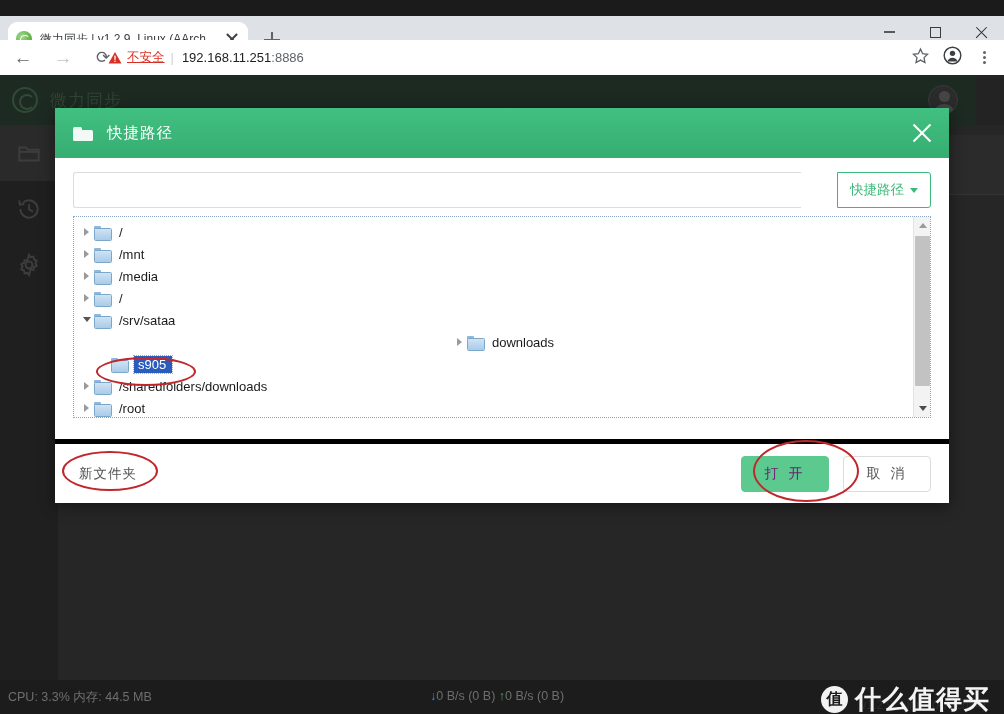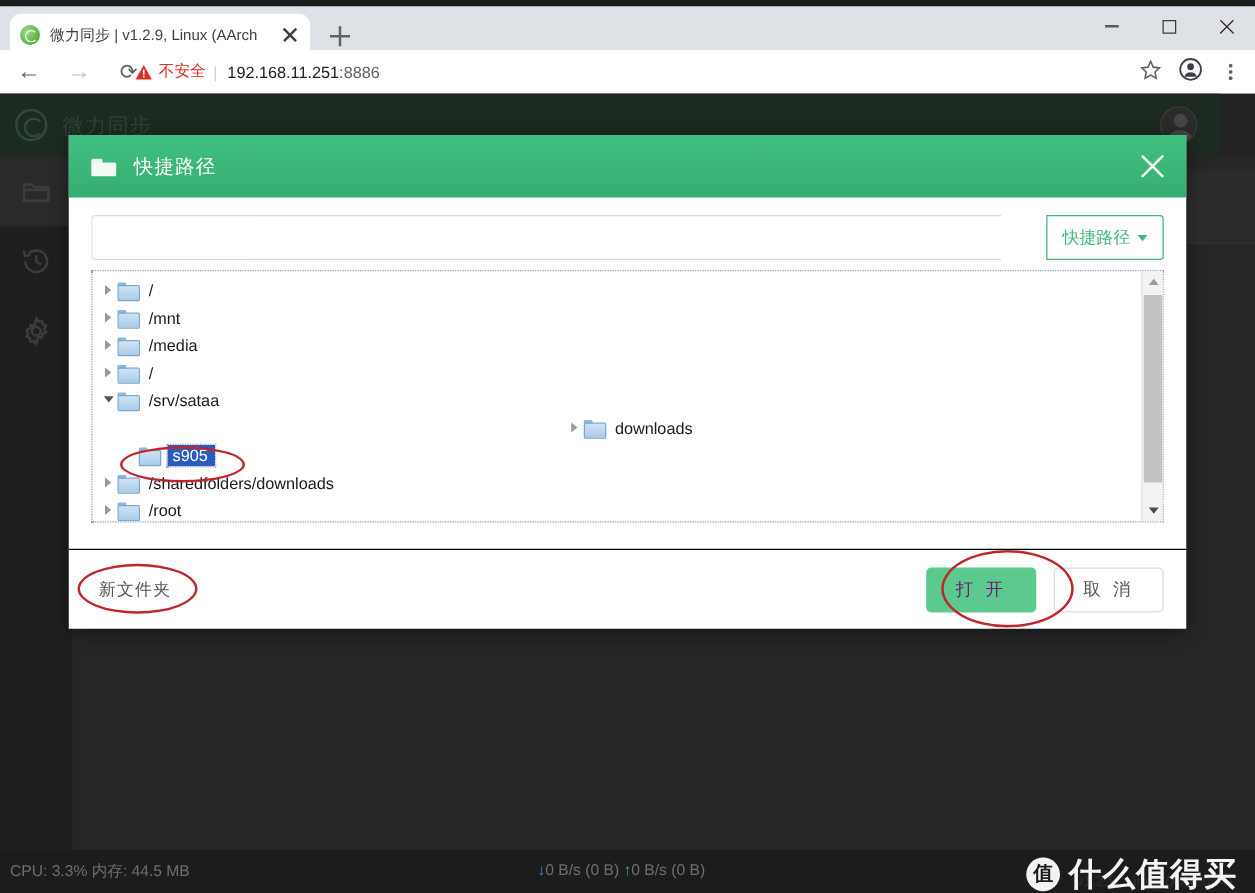--- a/index.html
+++ b/index.html
@@ -6,21 +6,21 @@
   html, body {
     width: 1004px; height: 714px;
     font-family: "Liberation Sans", "DejaVu Sans", sans-serif;
     overflow: hidden;
     background: #1b1b1b;
   }
   #root { position: relative; width: 1004px; height: 714px; }
 
   
   .chrome-tabstrip {
-    position: absolute; top: 5px; left: 0; width: 1004px; height: 40px;
+    position: absolute; top: 16px; left: 0; width: 1004px; height: 40px;
     background: #dee1e6;
   }
   .tab {
     position: absolute; left: 8px; top: 6px; width: 240px; height: 34px;
     background: #fff; border-radius: 9px 9px 0 0;
     display: flex; align-items: center; padding: 0 8px;
   }
   .tab-favicon {
     width: 16px; height: 16px; border-radius: 50%;
     background: radial-gradient(circle at 35% 35%, #9fd88f 0%, #63b548 60%, #4a9b34 100%);
@@ -75,21 +75,21 @@
   .arrow-fwd { color: #bdc1c6; }
   .reload-glyph { font-size: 17px; color: #5f6368; }
   .omnibox {
     position: absolute; left: 108px; top: 45.5px; height: 24px; width: 766px;
     display: flex; align-items: center; font-size: 13px;
   }
   .not-secure-ic {
     width: 14px; height: 14px; margin-right: 5px; position: relative; flex: 0 0 14px;
   }
   .not-secure-ic svg { display: block; }
-  .not-secure-label { color: #d93025; font-size: 12.5px; margin-right: 6px; }
+  .not-secure-label { color: #d93025; font-size: 12.5px; margin-right: 6px; text-decoration: underline; }
   .omni-sep { color: #cfd2d5; margin-right: 8px; font-size: 13px; }
   .url-host { color: #202124; }
   .url-port { color: #5f6368; }
   .tool-right { position: absolute; right: 4px; top: 40px; height: 35px; display: flex; align-items: center; }
   .tr-ic { width: 32px; height: 32px; display: flex; align-items: center; justify-content: center; cursor: pointer; color: #5f6368; }
   .dots { display: flex; flex-direction: column; gap: 2.4px; align-items: center; }
   .dots span { width: 3px; height: 3px; border-radius: 50%; background: #5f6368; display: block; }
 
   
   .page { position: absolute; top: 75px; left: 0; width: 1004px; height: 639px; background: #232323; }
@@ -246,21 +246,21 @@
   .vs-arrow.dn::after {
     content: ""; border-top: 5px solid #4c4c4c; border-left: 4.5px solid transparent; border-right: 4.5px solid transparent;
   }
   .vs-thumb {
     position: absolute; left: 1px; top: 19px; width: 15px; height: 150px;
     background: #c2c2c2; border-radius: 1px; cursor: pointer;
   }
 
   .modal-foot {
     position: absolute; left: 0; bottom: 0; width: 894px; height: 64px;
-    border-top: 1px solid #000000; display: flex; align-items: center; padding: 0 18px;
+    border-top: 5px solid #000000; display: flex; align-items: center; padding: 0 18px;
   }
   .newfolder-btn {
     background: none; border: none; font-size: 13.5px; color: #555; cursor: pointer;
     padding: 6px 6px; letter-spacing: 1px;
   }
   .foot-spacer { flex: 1 1 auto; }
   .btn {
     height: 36px; min-width: 88px; border-radius: 4px; font-size: 14px; letter-spacing: 3px;
     cursor: pointer; padding: 0 16px;
   }

